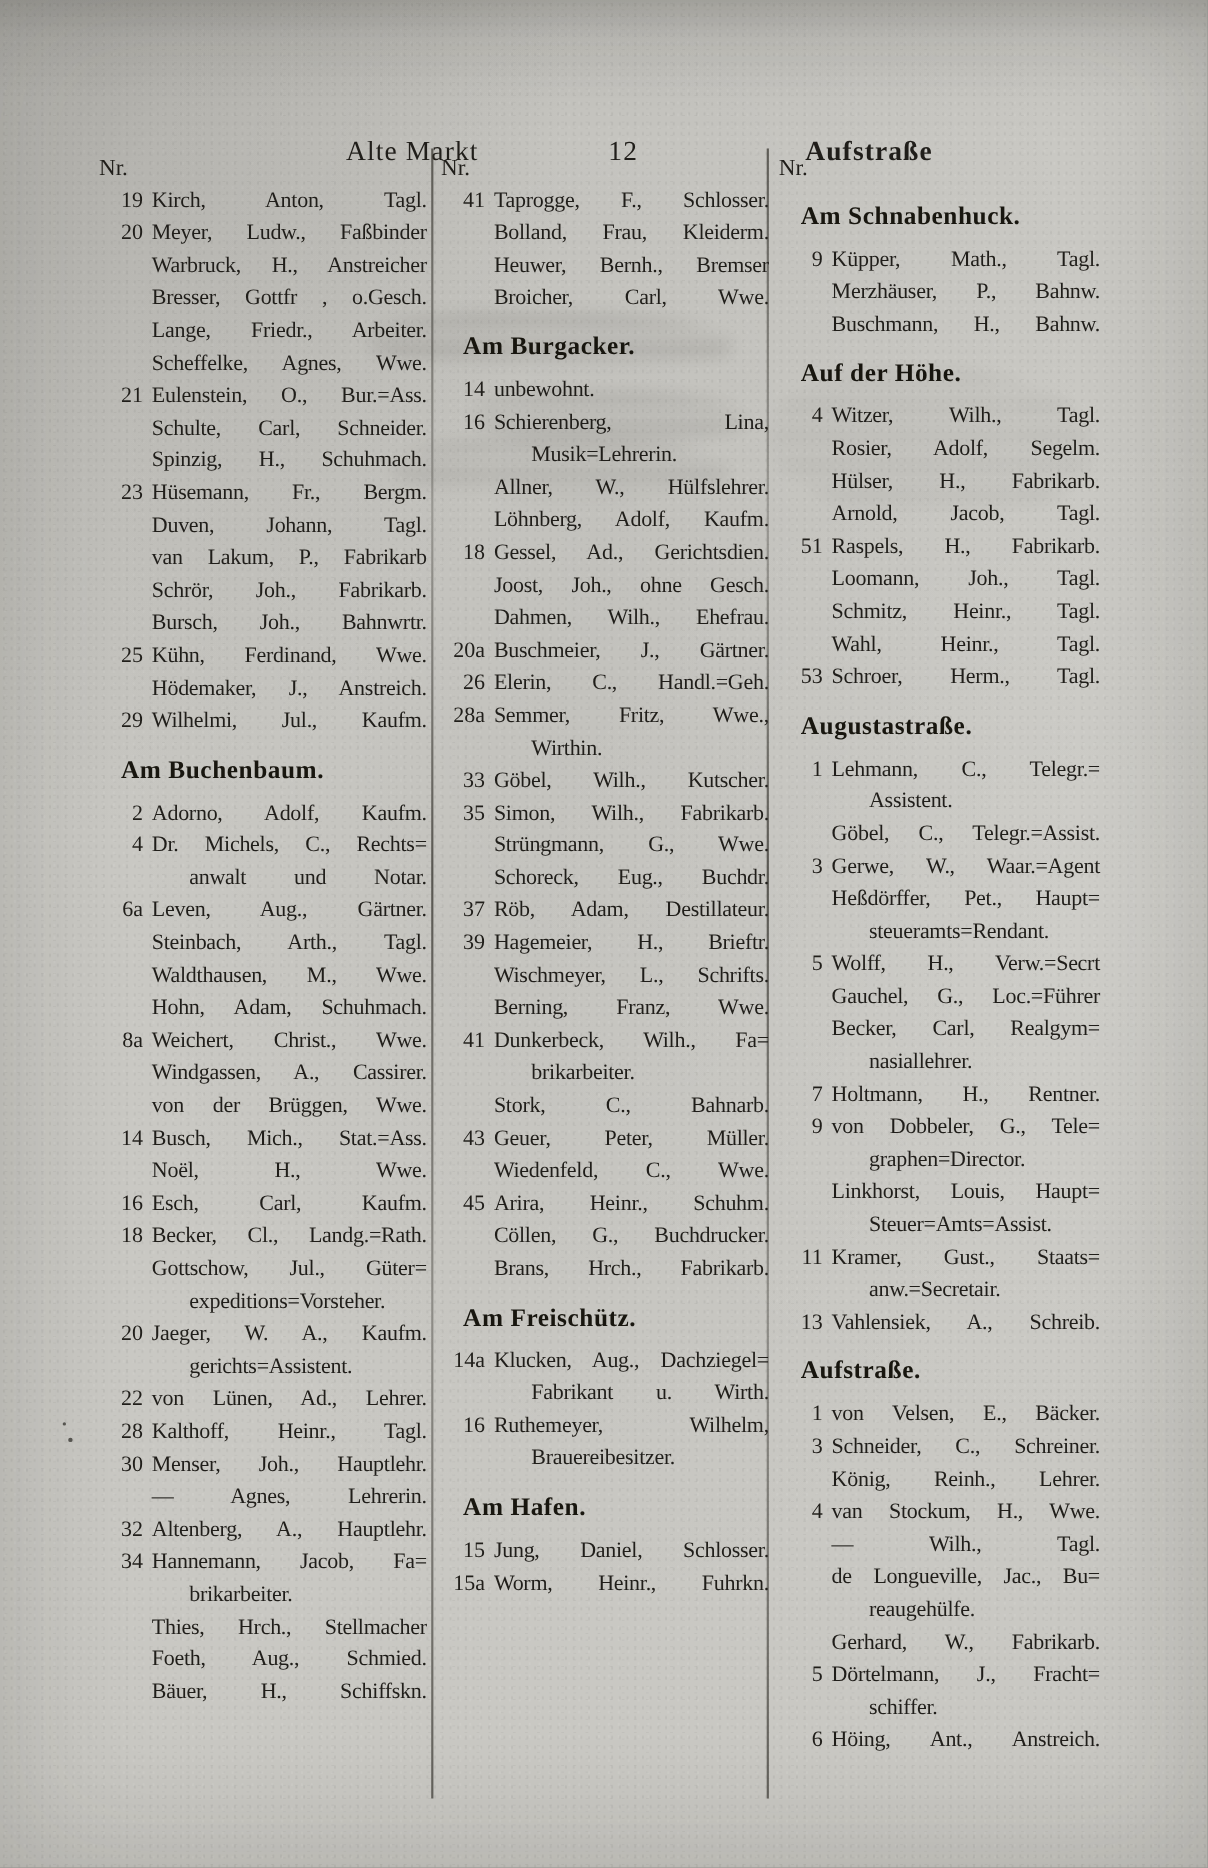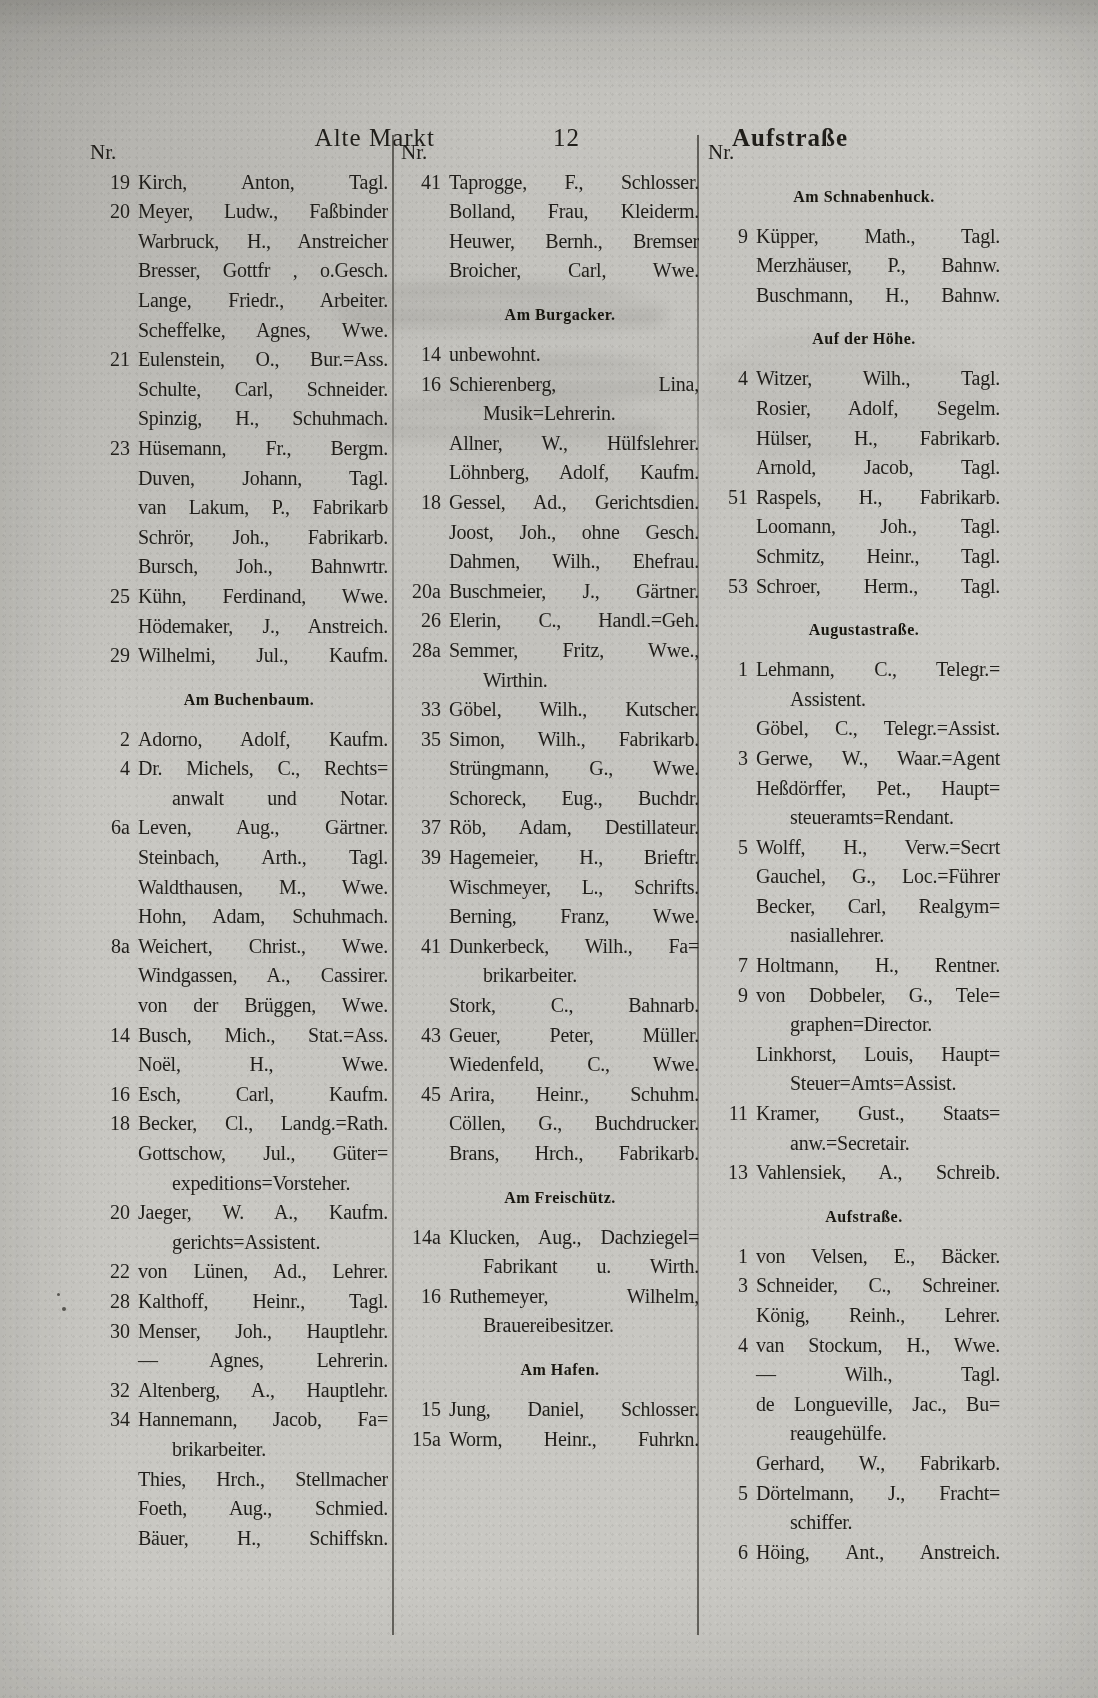--- a/index.html
+++ b/index.html
@@ -25,21 +25,21 @@
   .hdr-right{left:598px;width:250px;font-weight:bold;}
   .vline{position:absolute;top:135px;height:1500px;width:2px;
     background:linear-gradient(180deg, rgba(58,56,50,.75), rgba(58,56,50,.30) 22%, rgba(58,56,50,.78) 44%, rgba(58,56,50,.40) 70%, rgba(58,56,50,.72));}
   .vline.v1{left:392px;}
   .vline.v2{left:697px;}
   .col{position:absolute;top:138px;width:300px;}
   .col1{left:88px;}
   .col2{left:399px;}
   .col3{left:706px;width:294px;}
   .nr-label{font-size:21px;line-height:29.6px;padding-left:2px;}
-  .heading{font-weight:bold;font-size:16px;line-height:30px;margin:14px 0 10px;text-align:center;padding-left:22px;letter-spacing:.5px;color:#18160f;}
+  .heading{font-weight:bold;font-size:23px;line-height:30px;margin:14px 0 10px;padding-left:22px;letter-spacing:.5px;color:#18160f;}
   .entry{margin:0;}
   .line{position:relative;min-height:29.6px;line-height:29.6px;font-size:20px;letter-spacing:-0.25px;
     text-align:justify;text-align-last:justify;}
   .line.m,.line.s{padding-left:50px;}
   .line.w{padding-left:84px;}
   .num{position:absolute;left:0;top:0;width:42px;text-align:right;letter-spacing:0;text-align-last:right;}
   .stain{position:absolute;filter:blur(7px);opacity:.12;border-radius:40% 50%;
     background:repeating-linear-gradient(180deg, rgba(20,18,14,.85) 0 13px, rgba(20,18,14,.15) 13px 27px);}
   .stainA{left:333px;top:284px;width:332px;height:52px;}
   .stainB{left:425px;top:356px;width:255px;height:44px;opacity:.10;}
@@ -240,20 +240,21 @@
       <div class="entry">
         <div class="line m"><span class="num">4</span><span class="txt">Witzer, Wilh., Tagl.</span></div>
         <div class="line s"><span class="txt">Rosier, Adolf, Segelm.</span></div>
         <div class="line s"><span class="txt">Hülser, H., Fabrikarb.</span></div>
         <div class="line s"><span class="txt">Arnold, Jacob, Tagl.</span></div>
       </div>
       <div class="entry">
         <div class="line m"><span class="num">51</span><span class="txt">Raspels, H., Fabrikarb.</span></div>
         <div class="line s"><span class="txt">Loomann, Joh., Tagl.</span></div>
         <div class="line s"><span class="txt">Schmitz, Heinr., Tagl.</span></div>
+        <div class="line s"><span class="txt">Wahl, Heinr., Tagl.</span></div>
       </div>
       <div class="entry">
         <div class="line m"><span class="num">53</span><span class="txt">Schroer, Herm., Tagl.</span></div>
       </div>
       <div class="heading">Augustastraße.</div>
       <div class="entry">
         <div class="line m"><span class="num">1</span><span class="txt">Lehmann, C., Telegr.=</span></div>
         <div class="line w"><span class="txt">Assistent.</span></div>
         <div class="line s"><span class="txt">Göbel, C., Telegr.=Assist.</span></div>
       </div>

